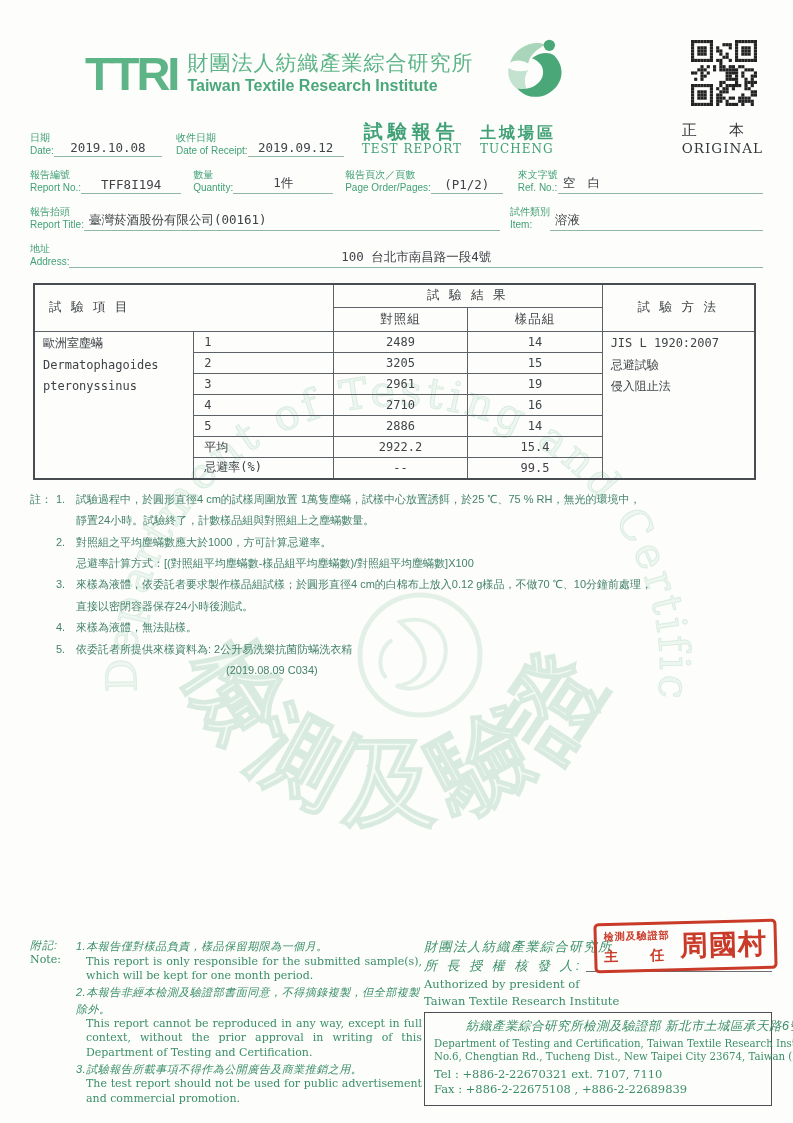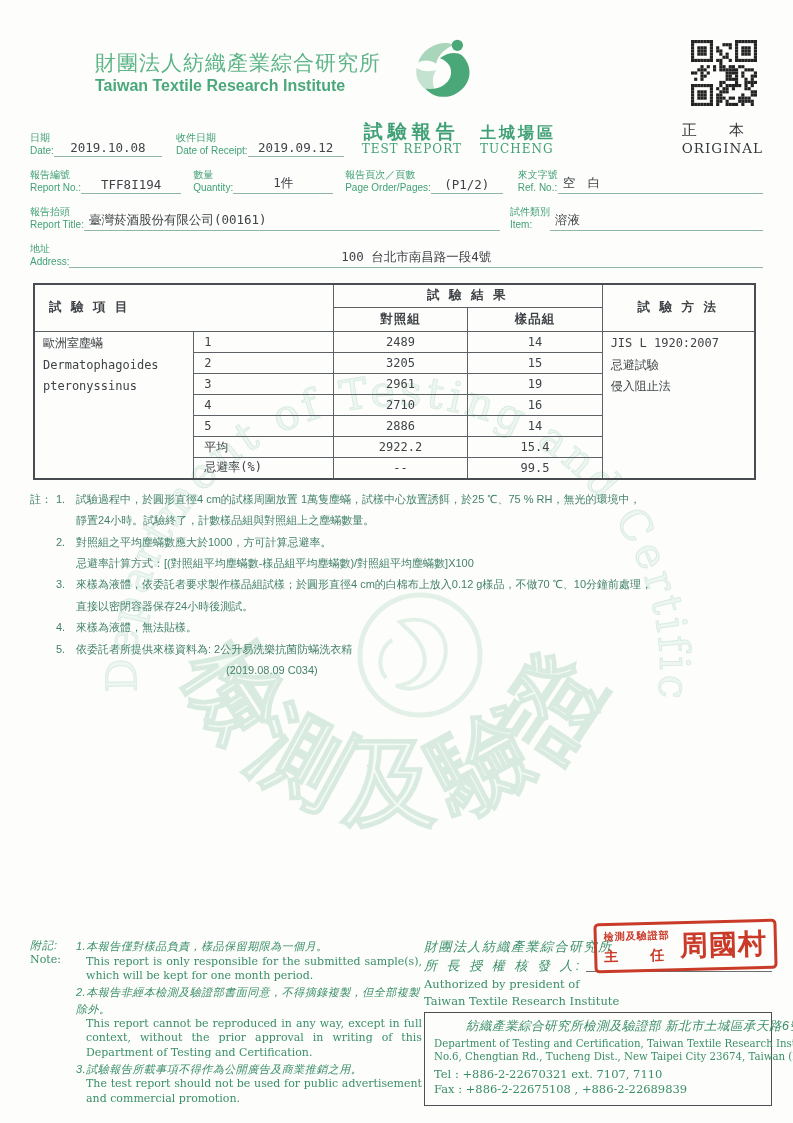--- a/index.html
+++ b/index.html
@@ -47,21 +47,21 @@
   .t-en{font-family:"DejaVu Serif",serif;font-size:12px;color:var(--green);letter-spacing:1px;}
   .siteblock{text-align:left;line-height:1.2;margin-left:18px;}
   .s-zh{font-size:16px;font-weight:bold;color:var(--green);letter-spacing:3px;}
   .s-en{font-family:"DejaVu Serif",serif;font-size:12px;color:var(--green);letter-spacing:1px;}
   .origblock{margin-left:auto;text-align:left;line-height:1.25;}
   .o-zh{font-size:15px;color:#34383c;letter-spacing:14px;}
   .o-en{font-family:"DejaVu Serif",serif;font-size:13.5px;color:#34383c;letter-spacing:1px;}
   
   .rtable{border-collapse:collapse;width:723px;margin:15px 0 0 3px;border:2px solid #494d51;}
   .rtable th,.rtable td{border:1px solid var(--tline);}
-  .rtable th{font-weight:bold;font-size:12.5px;letter-spacing:3px;height:24px;margin-left:8px;}
+  .rtable th{font-weight:normal;font-size:12.5px;letter-spacing:3px;height:24px;margin-left:8px;}
   .rtable td{height:21px;font-family:"DejaVu Sans Mono",monospace;font-size:12px;}
   .cell-label{text-align:left;padding-left:10px;}
   .num{text-align:center;}
   .name-cell,.method-cell{vertical-align:top;padding:1px 8px 0 8px;line-height:21.5px;font-size:12px;}
   .name-cell div,.method-cell div{white-space:nowrap;}
   
   .notes{margin-top:9px;font-size:11px;color:#43826a;line-height:1.95;}
   .note-row{display:flex;}
   .note-prefix{width:26px;flex:none;}
   .note-num{width:20px;flex:none;}
@@ -119,20 +119,21 @@
       </text>
       <circle cx="420" cy="655" r="60" fill="none" stroke="#d9ece1" stroke-width="5"></circle>
       <path d="M400 622 C432 612 452 636 444 662 C438 682 416 694 396 686 C416 684 428 670 424 654 C420 638 408 630 400 622 Z" fill="none" stroke="#d9ece1" stroke-width="4"></path>
       <path d="M392 640 C380 648 376 666 386 678" fill="none" stroke="#d9ece1" stroke-width="4"></path>
     </g>
   </svg>
 
   <div class="content">
 
     <div class="brand-row">
+      <div class="ttri">TTRI</div>
       <div class="brand-names">
         <div class="brand-zh">財團法人紡織產業綜合研究所</div>
         <div class="brand-en">Taiwan Textile Research Institute</div>
       </div>
       <div class="swirl">
         <svg width="68" height="68" viewBox="0 0 90 90">
           <path d="M12,34 C18,13 44,3 59,10 C48,16 38,24 36,35 C28,30 18,30 12,34 Z" fill="#a9d6ba"></path>
           <path d="M10,41 C7,58 20,73 37,75 C30,64 30,52 36,44 C26,47 16,45 10,41 Z" fill="#c3e2cf"></path>
           <circle cx="64" cy="11" r="7.5" fill="#4aa878"></circle>
           <path d="M70,24 C86,40 83,63 62,75 C48,83 30,79 22,68 C37,71 51,64 55,52 C58,41 52,32 41,28 C50,21 62,19 70,24 Z" fill="#4aa878"></path>

